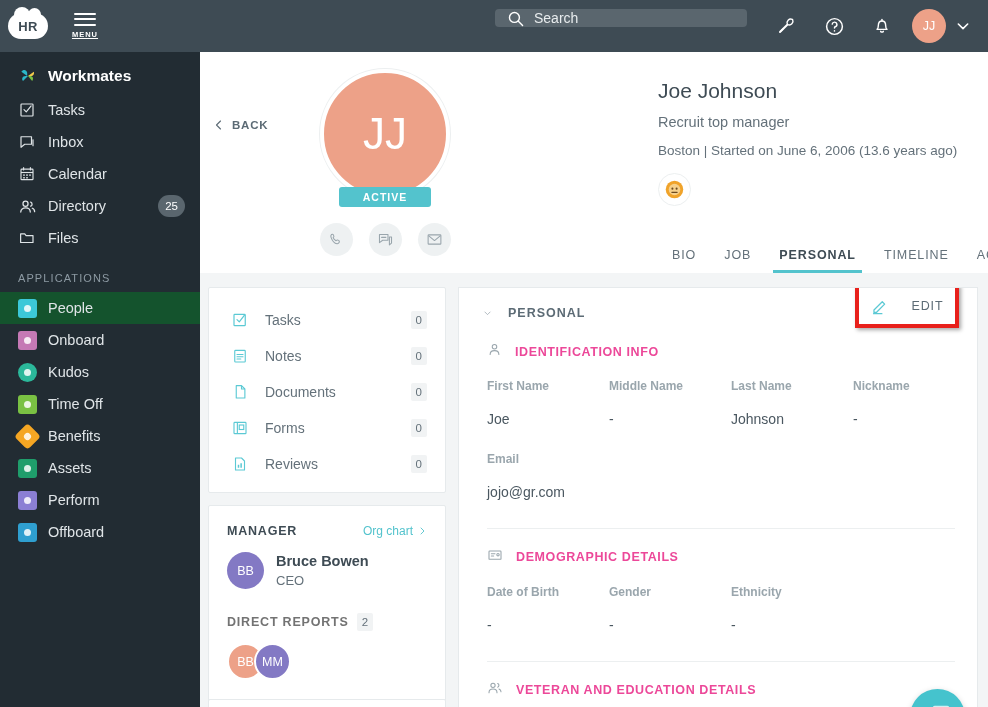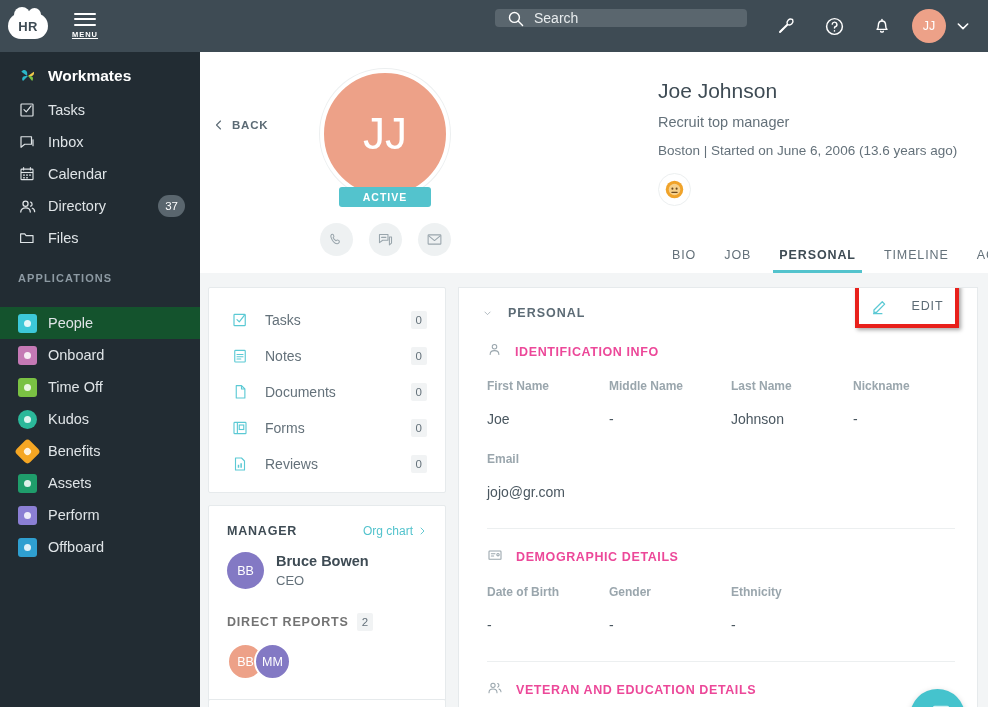--- a/index.html
+++ b/index.html
@@ -79,22 +79,22 @@
   }
   .nav-item.workmates { font-size: 15.5px; font-weight: bold; color: #fff; height: 36px; }
   .nav-item .ico { width: 30px; flex: 0 0 30px; display: flex; align-items: center; }
   .nav-item.active { background: #14532d; }
   .nav-badge {
     position: absolute; right: 15px; min-width: 26px; height: 22px; border-radius: 11px;
     background: #5a666e; color: #fff; font-size: 11.5px; display: flex;
     align-items: center; justify-content: center; padding: 0 7px;
   }
   .nav-section {
-    color: #8d9aa3; font-size: 11px; font-weight: bold; letter-spacing: 1.1px;
-    padding: 18px 0 23px 18px;
+    color: #8d9aa3; font-size: 11px; font-weight: normal; letter-spacing: 1.1px;
+    padding: 18px 0 8px 18px;
   }
   .appico {
     width: 19px; height: 19px; border-radius: 3px; display: flex;
     align-items: center; justify-content: center; font-size: 11px; color: #fff;
     position: relative;
   }
   .appico:after {
     content: ""; position: absolute; width: 7px; height: 7px; border-radius: 50%;
     background: rgba(255,255,255,.85);
   }
@@ -332,21 +332,21 @@
       <div class="nav-item">
         <span class="ico">
           <svg width="19" height="19" viewBox="0 0 24 24" fill="none" stroke="#dfe4e7" stroke-width="1.6">
             <circle cx="9.5" cy="8.5" r="3.2"></circle>
             <path d="M3.5 19c0-3.3 2.7-5.2 6-5.2s6 1.9 6 5.2" stroke-linecap="round"></path>
             <path d="M16 6.4a2.8 2.8 0 0 1 0 5.2" stroke-linecap="round"></path>
             <path d="M18 14.2c2 .7 3 2.3 3 4.3" stroke-linecap="round"></path>
           </svg>
         </span>
         <span>Directory</span>
-        <span class="nav-badge">37</span>
+        <span class="nav-badge">25</span>
       </div>
 
       <div class="nav-item">
         <span class="ico">
           <svg width="18" height="18" viewBox="0 0 24 24" fill="none" stroke="#dfe4e7" stroke-width="1.6">
             <path d="M3.5 18V6.5h5.5l1.8 2.3H20V18z" stroke-linejoin="round"></path>
           </svg>
         </span>
         <span>Files</span>
       </div>
@@ -360,29 +360,29 @@
         <span>People</span>
       </div>
       <div class="nav-item">
         <span class="ico">
             <span class="appico" style="background:#c579b5"></span>
           </span>
         <span>Onboard</span>
       </div>
       <div class="nav-item">
         <span class="ico">
+            <span class="appico" style="background:#2bb89a;border-radius:50%"></span>
+          </span>
+        <span>Kudos</span>
+      </div>
+      <div class="nav-item">
+        <span class="ico">
             <span class="appico" style="background:#7ac143"></span>
           </span>
         <span>Time Off</span>
-      </div>
-      <div class="nav-item">
-        <span class="ico">
-            <span class="appico" style="background:#2bb89a;border-radius:50%"></span>
-          </span>
-        <span>Kudos</span>
       </div>
       <div class="nav-item">
         <span class="ico">
             <span class="appico" style="background:#f5a623;transform:rotate(45deg);border-radius:4px"></span>
           </span>
         <span>Benefits</span>
       </div>
       <div class="nav-item">
         <span class="ico">
             <span class="appico" style="background:#1f9d6b"></span>

